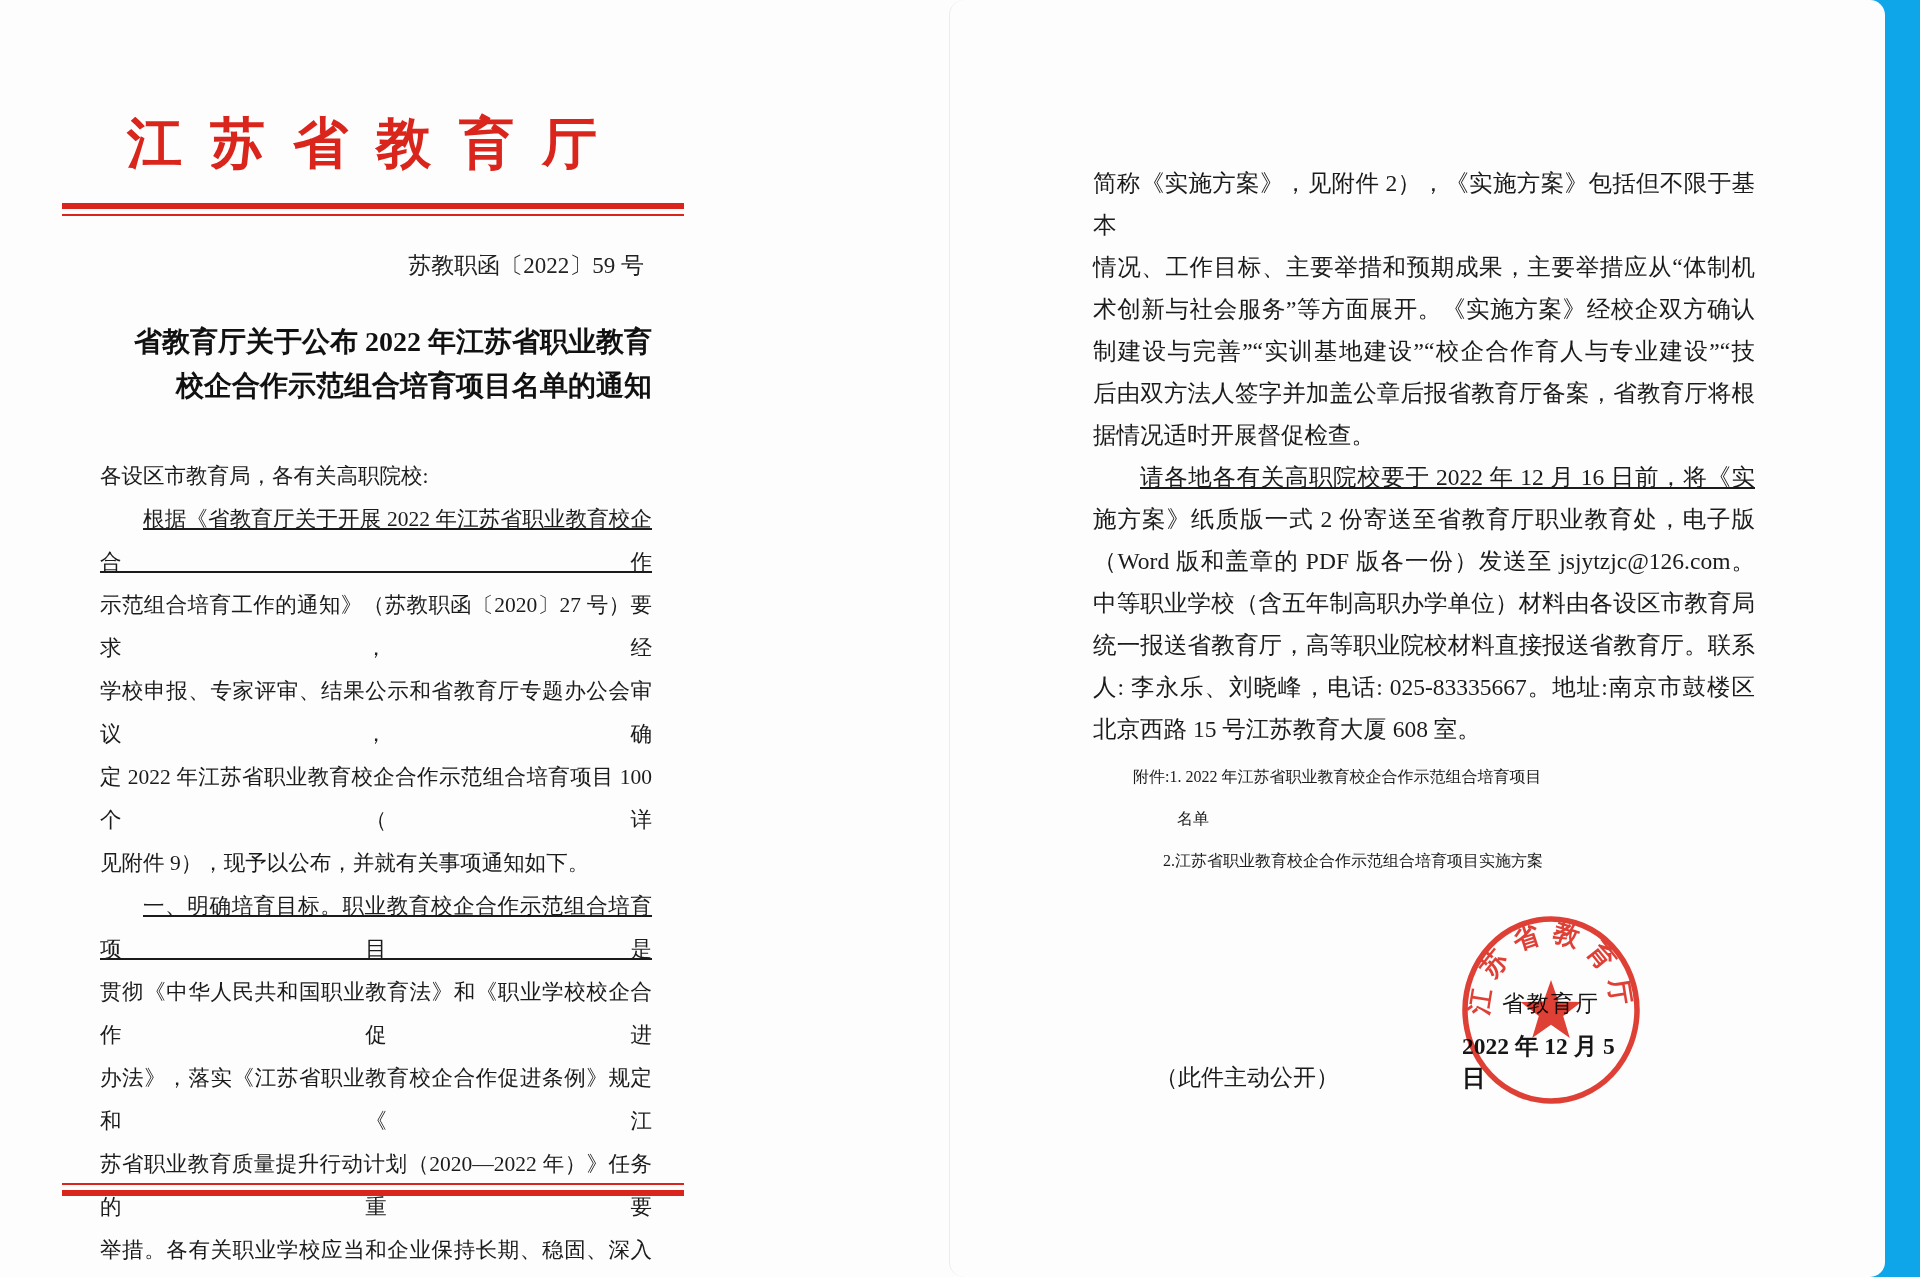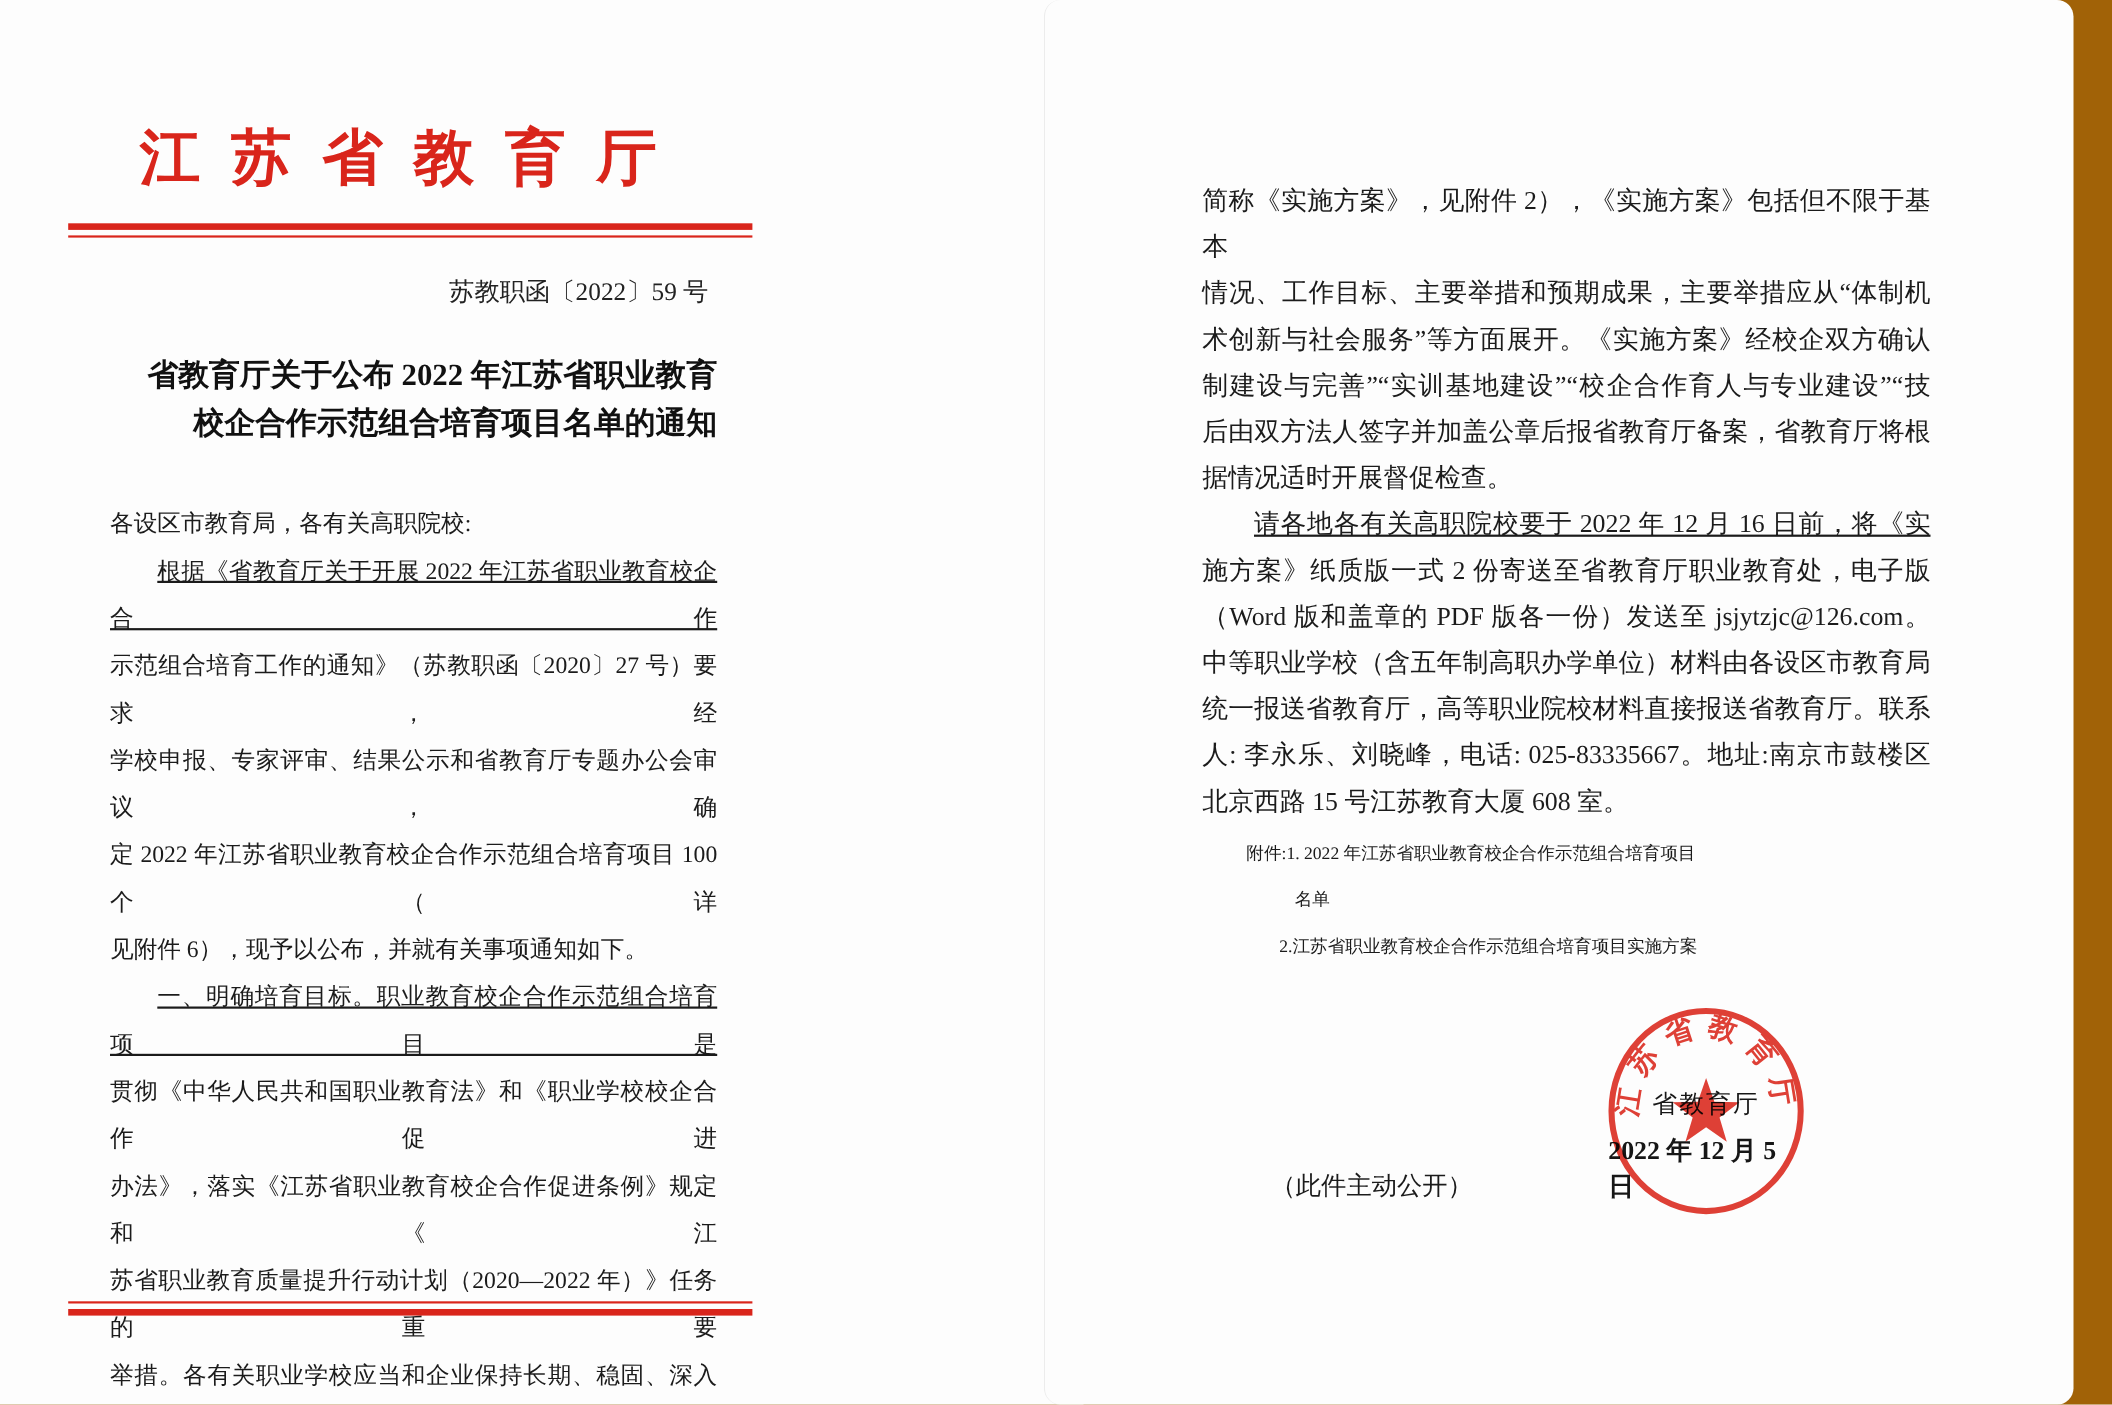--- a/index.html
+++ b/index.html
@@ -1,16 +1,16 @@
 <!DOCTYPE html>
 <html><head>
 <meta charset="utf-8">
 <style>
   html,body{margin:0;padding:0;background:#fdfdfd;}
-  .canvas{position:relative;width:1920px;height:1277px;background:#a16207;overflow:hidden;
+  .canvas{position:relative;width:1920px;height:1277px;background:#0ea5e9;overflow:hidden;
           font-family:"Liberation Serif","DejaVu Serif",serif;color:#1e1e1e;}
   .page{position:absolute;top:0;height:1277px;background:#fdfdfd;}
   .page1{left:0;width:985px;}
   .page2{left:949px;width:935px;border-left:1px solid #ececec;border-radius:15px;}
 
   
   .agency-header{position:absolute;top:108px;left:100px;width:552px;text-align:center;
                  font-size:55px;font-weight:700;letter-spacing:28px;color:#d9251b;line-height:72px;}
   .rule{position:absolute;left:62px;width:622px;background:#d9251b;}
   .rule.top-thick{top:203px;height:6px;}
@@ -54,21 +54,21 @@
 
     <div class="notice-title t1">省教育厅关于公布 2022 年江苏省职业教育</div>
     <div class="notice-title t2">校企合作示范组合培育项目名单的通知</div>
 
     <div class="body-col">
       <div class="ln">各设区市教育局，各有关高职院校:</div>
       <div class="ln ind full">根据《省教育厅关于开展 2022 年江苏省职业教育校企合作</div>
       <div class="ln full">示范组合培育工作的通知》（苏教职函〔2020〕27 号）要求，经</div>
       <div class="ln full">学校申报、专家评审、结果公示和省教育厅专题办公会审议，确</div>
       <div class="ln full">定 2022 年江苏省职业教育校企合作示范组合培育项目 100 个（详</div>
-      <div class="ln">见附件 6），现予以公布，并就有关事项通知如下。</div>
+      <div class="ln">见附件 9），现予以公布，并就有关事项通知如下。</div>
       <div class="ln ind full">一、明确培育目标。职业教育校企合作示范组合培育项目是</div>
       <div class="ln full">贯彻《中华人民共和国职业教育法》和《职业学校校企合作促进</div>
       <div class="ln full">办法》，落实《江苏省职业教育校企合作促进条例》规定和《江</div>
       <div class="ln full">苏省职业教育质量提升行动计划（2020—2022 年）》任务的重要</div>
       <div class="ln full">举措。各有关职业学校应当和企业保持长期、稳固、深入的合作</div>
 
     </div>
 
     <div class="rule bot-thin"></div>
     <div class="rule bot-thick"></div>

